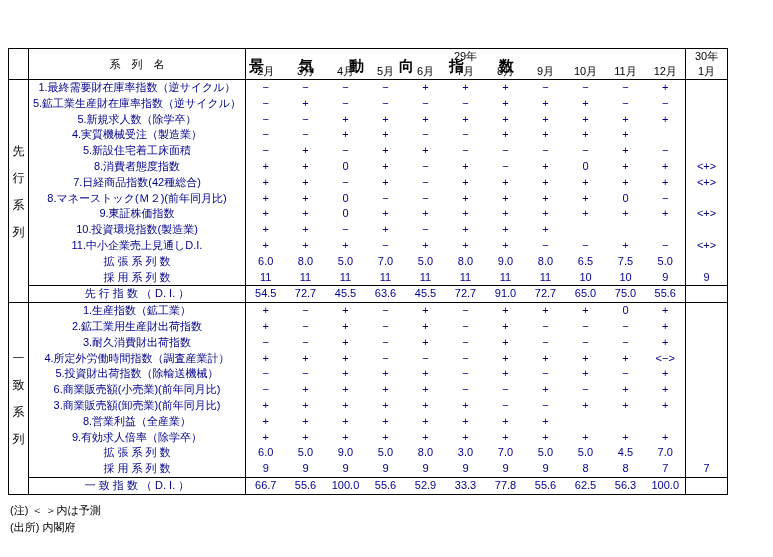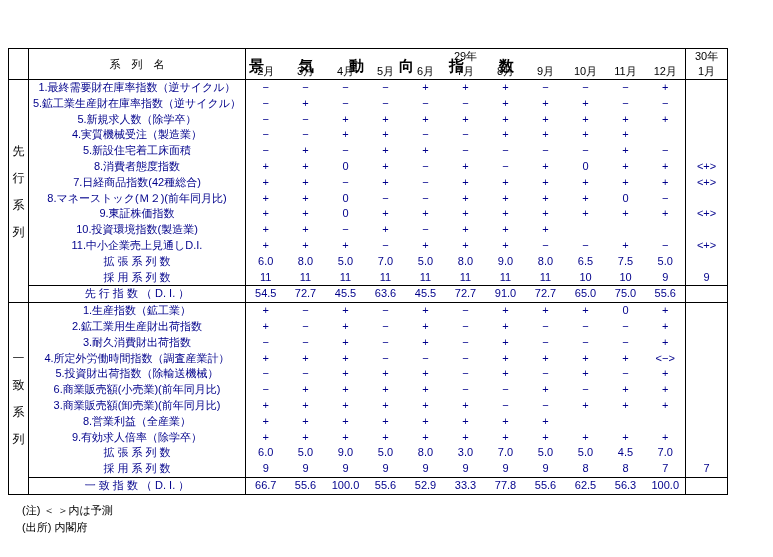--- a/index.html
+++ b/index.html
@@ -36,21 +36,21 @@
   .namehead{color:var(--c-label);}
   .name{text-align:left;padding-left:3px;color:var(--c-label);font-size:10.5px;}
   .countlabel{text-align:left;padding-left:22px;color:var(--c-label);}
   .idxname{color:var(--c-label);}
   .groupcell{vertical-align:middle;}
   .vlabel{
     display:flex;flex-direction:column;align-items:center;justify-content:center;
     gap:15px;color:var(--c-label);font-size:12px;line-height:12px;height:100%;
   }
   .notes{
-    position:absolute;left:22px;top:502px;color:var(--c-label);
+    position:absolute;left:10px;top:502px;color:var(--c-label);
     font-size:11px;line-height:17px;
   }
 </style>
 </head>
 <body>
 
 <div class="title">景　気　動　向　指　数</div>
 
 <table class="dx">
   <colgroup>

